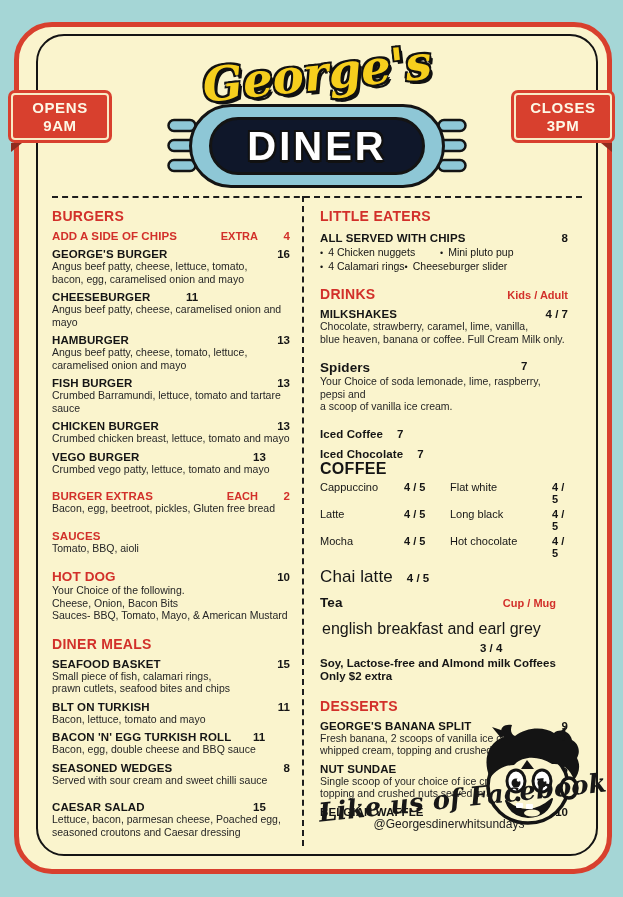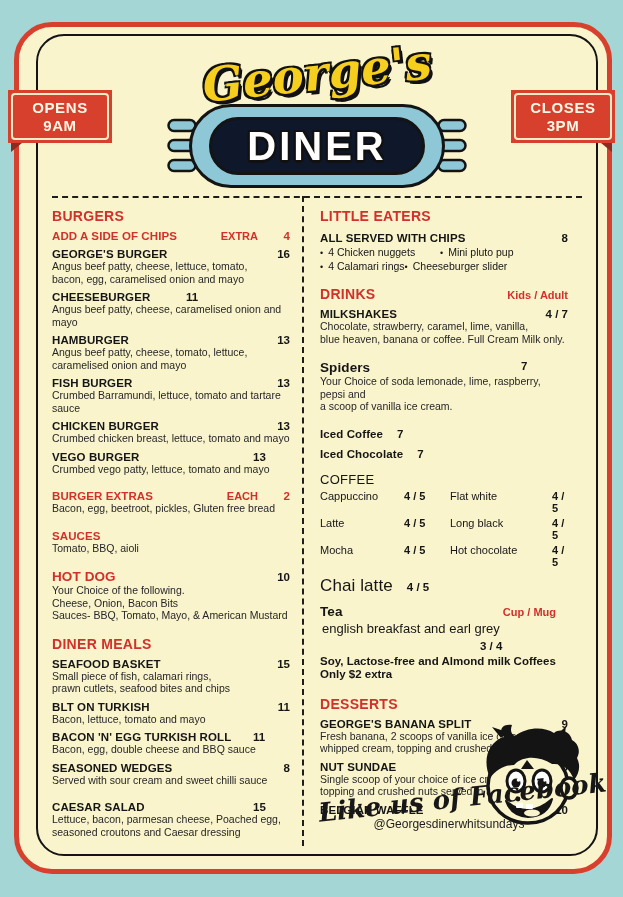--- a/index.html
+++ b/index.html
@@ -19,21 +19,21 @@
     position:absolute; left:14px; top:22px; width:598px; height:852px;
     background:var(--cream); border:5px solid var(--ribbonred); border-radius:38px;
   }
   .inner{
     position:absolute; left:17px; top:7px; right:9px; bottom:13px;
     border:2px solid #141414; border-radius:28px;
   }
   
   .ribbon{
     position:absolute; top:90px; width:104px; height:53px; z-index:10;
-    background:var(--ribbonred); border-radius:0;
+    background:var(--ribbonred); border-radius:7px;
     display:flex; flex-direction:column; align-items:center; justify-content:center;
     color:#fdf8e6; font-weight:800; font-size:15px; line-height:18px; letter-spacing:.6px;
   }
   .ribbon::before{ content:""; position:absolute; inset:3px; border:2px solid rgba(250,244,205,.95); border-radius:4px; }
   .ribbon-left{ left:8px; }  .ribbon-right{ right:8px; }
   .ribbon-left::after{ content:""; position:absolute; left:3px; bottom:-9px;
     border-top:9px solid #8f2b1e; border-right:11px solid transparent; }
   .ribbon-right::after{ content:""; position:absolute; right:3px; bottom:-9px;
     border-top:9px solid #8f2b1e; border-left:11px solid transparent; }
   
@@ -63,21 +63,21 @@
   
   .divider-h{ position:absolute; top:160px; left:14px; right:14px; border-top:2px dashed #1d1d1d; }
   .menu{ position:absolute; top:160px; left:14px; right:14px; bottom:8px; display:flex; overflow:hidden; }
   .col{ padding-top:10px; }
   .col-left{ width:250px; padding-right:12px; }
   .col-right{ flex:1; border-left:2px dashed #1d1d1d; padding-left:16px; padding-right:14px; }
   .hrow{ display:flex; align-items:baseline; margin:14px 0 4px; }
   .col .hrow:first-child{ margin-top:2px; }
   .heading{ color:var(--red); font-weight:800; font-size:14px; letter-spacing:.3px; }
   .htag{ margin-left:auto; color:var(--red); font-weight:bold; font-size:11px; }
-  .bheading{ font-weight:400; font-size:13px; margin-top:12px; letter-spacing:.3px; }
+  .bheading{ font-weight:700; font-size:16px; letter-spacing:.3px; }
   .item{ margin-top:6px; }
   .item.tight{ margin-top:8px; }
   .item.gap{ margin-top:15px; }
   .row{ display:flex; align-items:baseline; position:relative; }
   .name{ font-weight:bold; font-size:11.5px; letter-spacing:.1px; }
   .name.red{ color:var(--red); }
   .name.big{ font-size:13.5px; }
   .name.reg{ font-weight:normal; font-size:17px; }
   .tag{ margin-left:auto; color:var(--red); font-weight:bold; font-size:11px; margin-right:12px; }
   .row .price{ margin-left:auto; font-weight:bold; font-size:11.5px; min-width:20px; text-align:right; }
@@ -90,21 +90,21 @@
   .desc{ font-size:10.5px; line-height:12.5px; color:#262626; }
   .bullets{ margin-top:2px; }
   .brow{ display:flex; font-size:10.5px; margin-top:2px; }
   .bcell{ display:flex; align-items:baseline; }
   .dot{ font-size:9px; margin-right:5px; }
   .brow .bcell:first-child{ min-width:120px; }
   .brow:nth-child(2) .bcell:first-child{ min-width:82px; }
   .coffee{ margin-top:2px; }
   .crow{ display:grid; grid-template-columns:84px 46px 102px auto; font-size:11px; margin-top:3px; }
   .cprice{ font-weight:bold; }
-  .plain{ font-size:13px; margin-top:2px; padding-left:2px; }
+  .plain{ font-size:16px; margin-top:10px; padding-left:2px; }
   .midprice{ font-weight:bold; font-size:11.5px; margin-top:4px; padding-left:160px; }
   .boldnote{ font-weight:bold; font-size:11.5px; line-height:13.5px; margin-top:3px; }
   
   .fb{ position:absolute; left:280px; top:748px; width:262px; text-align:center; z-index:5; }
   .fb-script{
     font-family:"DejaVu Serif", serif; font-style:italic; font-weight:700;
     font-size:26px; color:#171717; transform:rotate(-6deg); white-space:nowrap;
   }
   .fb-handle{ font-size:12px; color:#1c1c1c; margin-top:3px; }
   .mascot{ position:absolute; right:4px; bottom:26px; z-index:4; }

